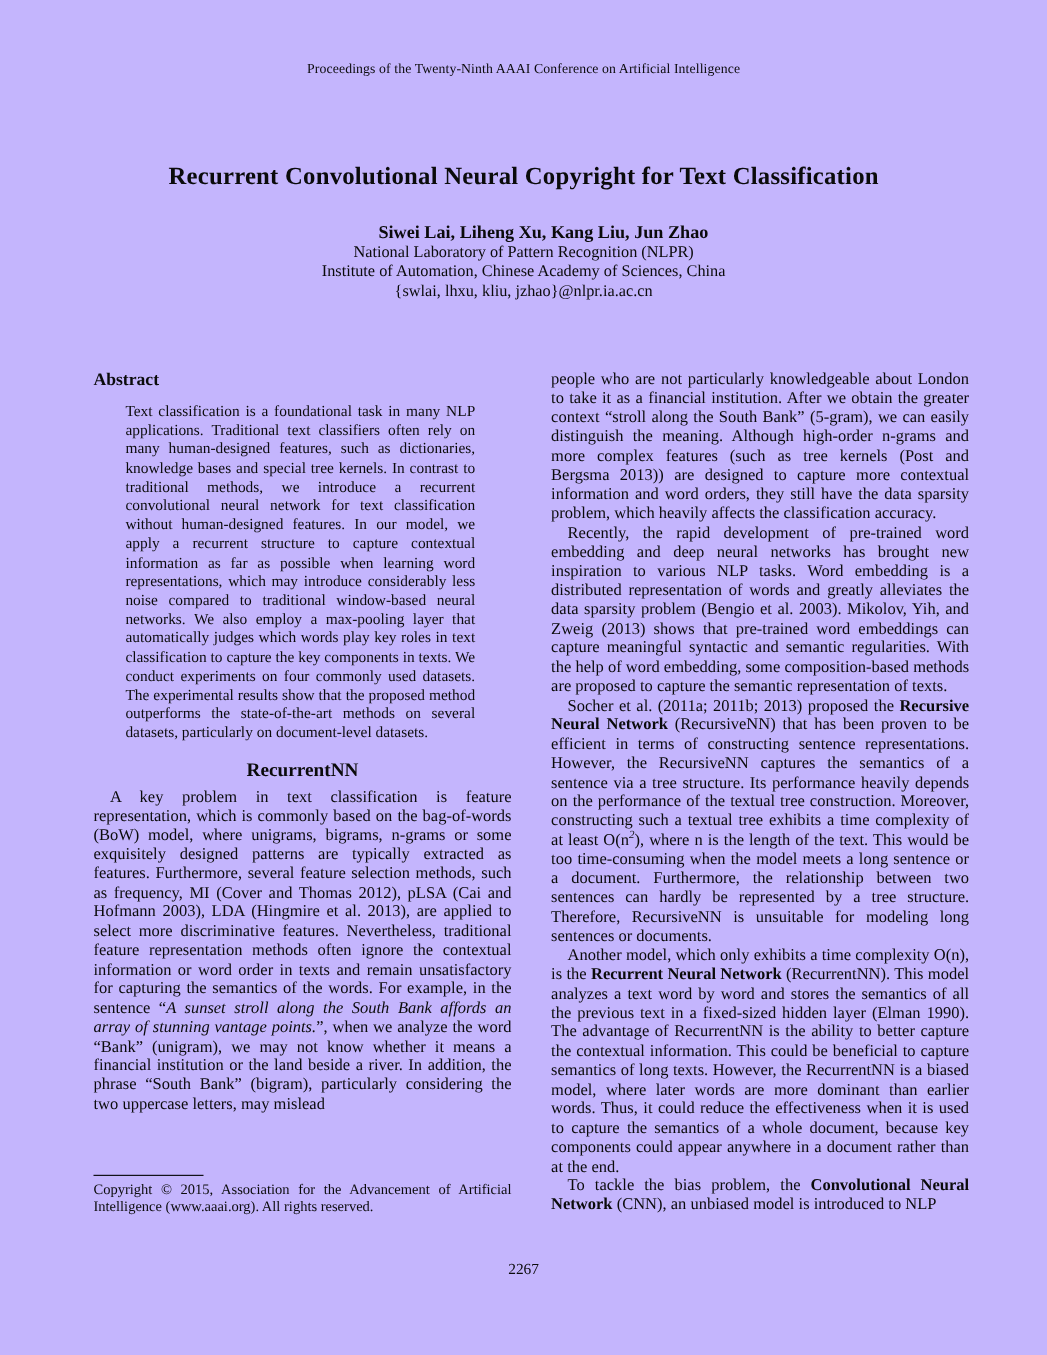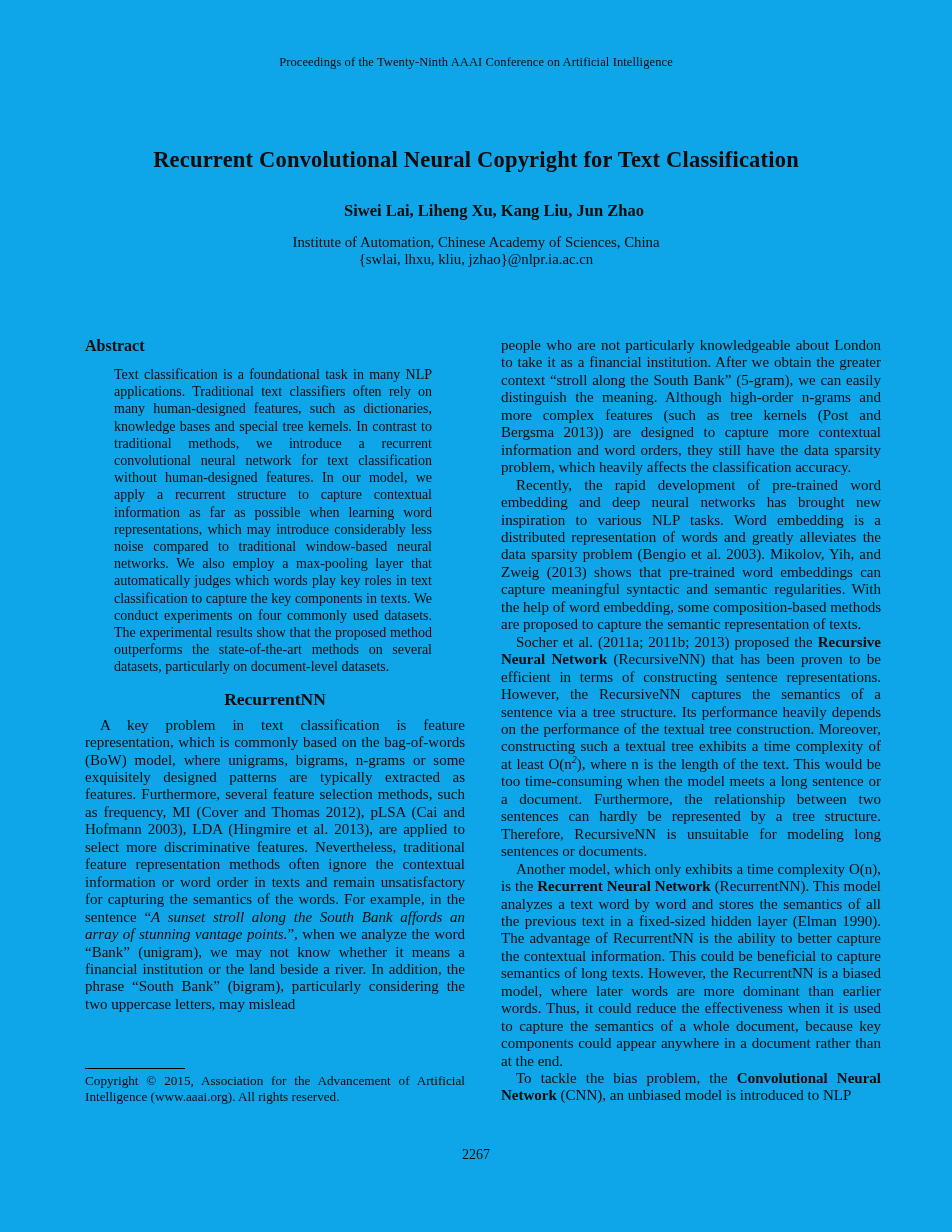--- a/index.html
+++ b/index.html
@@ -5,38 +5,38 @@
   * { margin: 0; padding: 0; box-sizing: border-box; }
   html, body { background: #ffffff; }
   body {
     width: 952px; height: 1232px;
     font-family: "Liberation Serif", "DejaVu Serif", serif;
     color: #0b0b0b;
     position: relative;
     overflow: hidden;
     -webkit-font-smoothing: antialiased;
   }
-  .page { position: absolute; inset: 0; background: #0ea5e9; }
+  .page { position: absolute; inset: 0; background: #c4b5fd; }
 
   .conf-header {
     position: absolute; top: 55px; left: 0; width: 100%;
     text-align: center; font-size: 12.5px; letter-spacing: 0.1px;
   }
 
   .paper-title {
     position: absolute; top: 147px; left: 0; width: 100%;
     text-align: center; font-size: 22.5px; font-weight: bold;
     letter-spacing: 0.2px;
   }
 
   .author-block {
     position: absolute; top: 202px; left: 0; width: 100%;
     text-align: center; line-height: 17.2px;
   }
-  .authors { font-size: 16.5px; font-weight: bold; margin-bottom: 15px; padding-left: 36px; }
+  .authors { font-size: 16.5px; font-weight: bold; margin-bottom: 3px; padding-left: 36px; }
   .affil { font-size: 14.8px; }
   .email { font-size: 14.8px; }
 
   .content {
     position: absolute; top: 337px; left: 85px;
     width: 796px;
     display: flex; gap: 36px;
   }
   .col {
     width: 380px;
@@ -88,20 +88,21 @@
 <body>
 
 <div class="page">
 
   <div class="conf-header">Proceedings of the Twenty-Ninth AAAI Conference on Artificial Intelligence</div>
 
   <h1 class="paper-title">Recurrent Convolutional Neural Copyright for Text Classification</h1>
 
   <div class="author-block">
     <div class="authors">Siwei Lai, Liheng Xu, Kang Liu, Jun Zhao</div>
+    <div class="affil">National Laboratory of Pattern Recognition (NLPR)</div>
     <div class="affil">Institute of Automation, Chinese Academy of Sciences, China</div>
     <div class="email">{swlai, lhxu, kliu, jzhao}@nlpr.ia.ac.cn</div>
   </div>
 
   <div class="content">
 
     <div class="col">
       <div class="abstract-heading">Abstract</div>
       <div class="abstract-text">Text classification is a foundational task in many NLP applications. Traditional text classifiers often rely on many human-designed features, such as dictionaries, knowledge bases and special tree kernels. In contrast to traditional methods, we introduce a recurrent convolutional neural network for text classification without human-designed features. In our model, we apply a recurrent structure to capture contextual information as far as possible when learning word representations, which may introduce considerably less noise compared to traditional window-based neural networks. We also employ a max-pooling layer that automatically judges which words play key roles in text classification to capture the key components in texts. We conduct experiments on four commonly used datasets. The experimental results show that the proposed method outperforms the state-of-the-art methods on several datasets, particularly on document-level datasets.</div>
 

